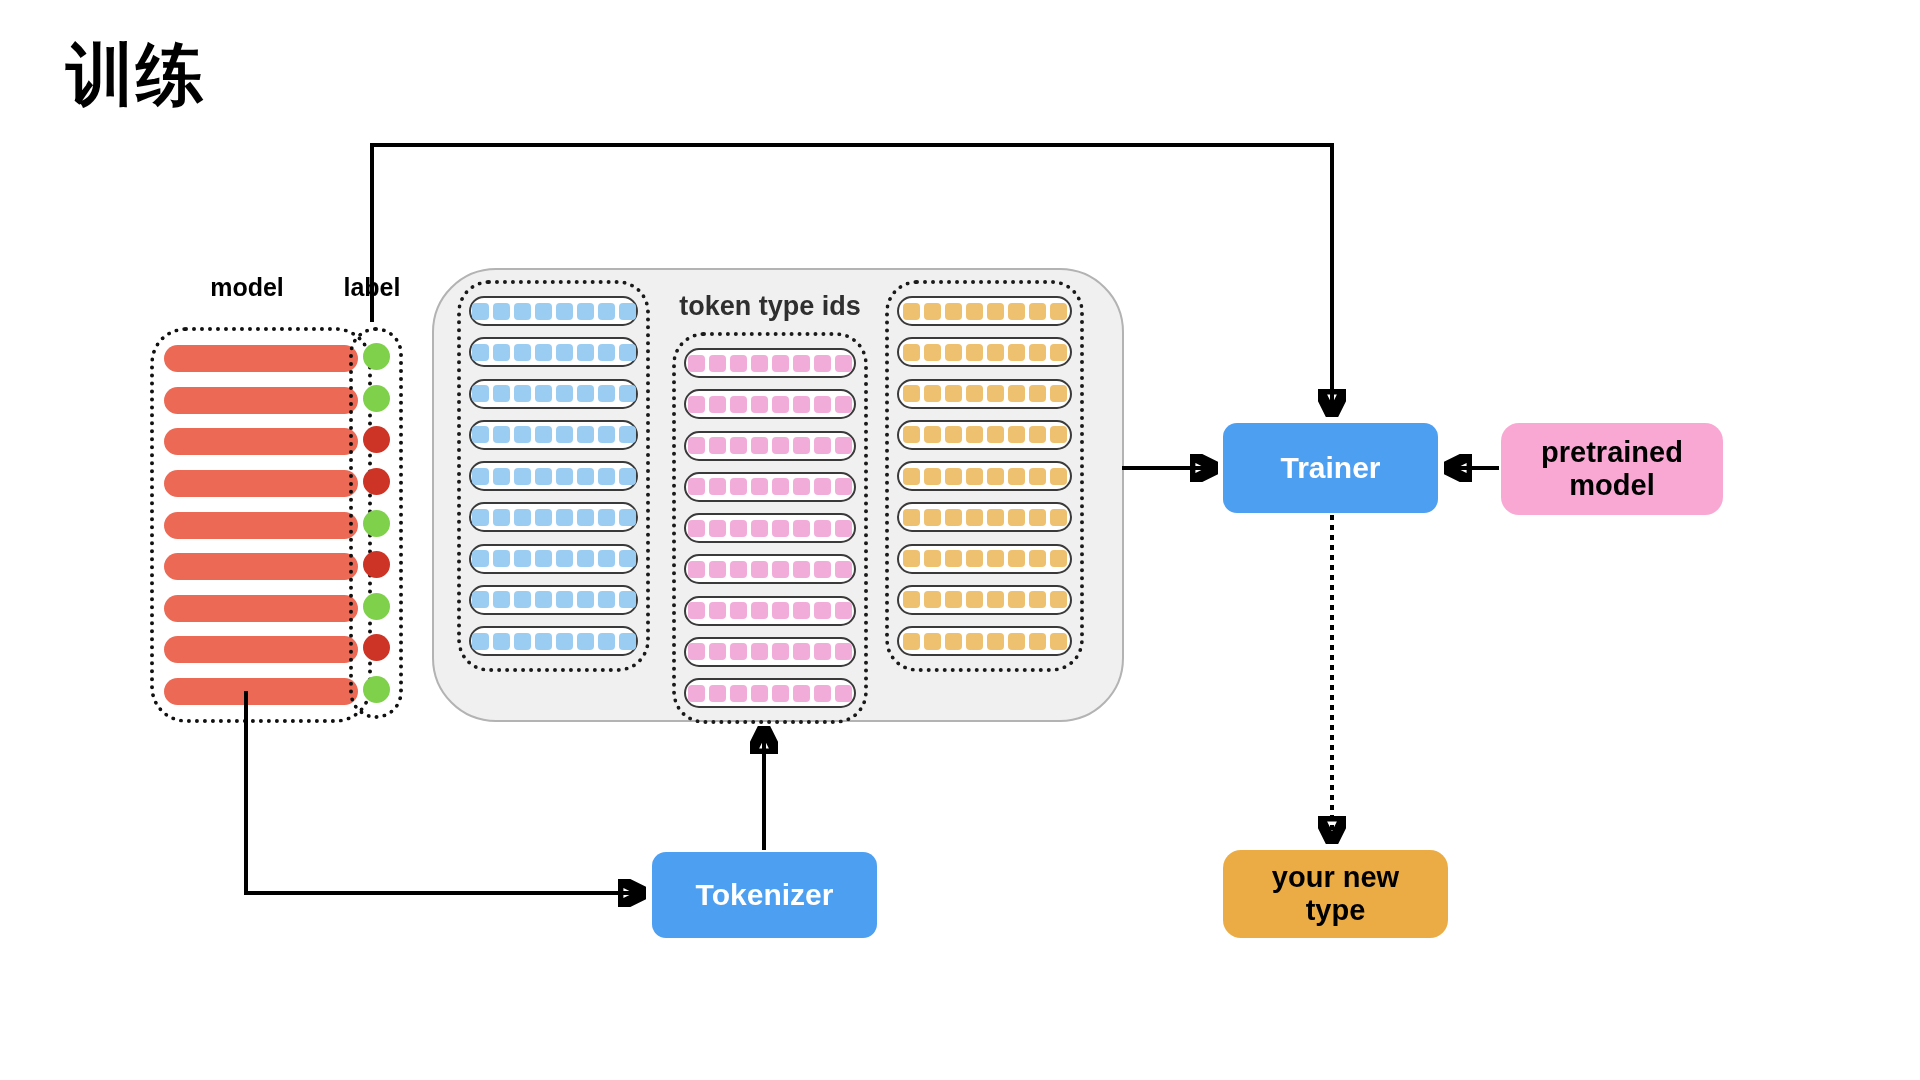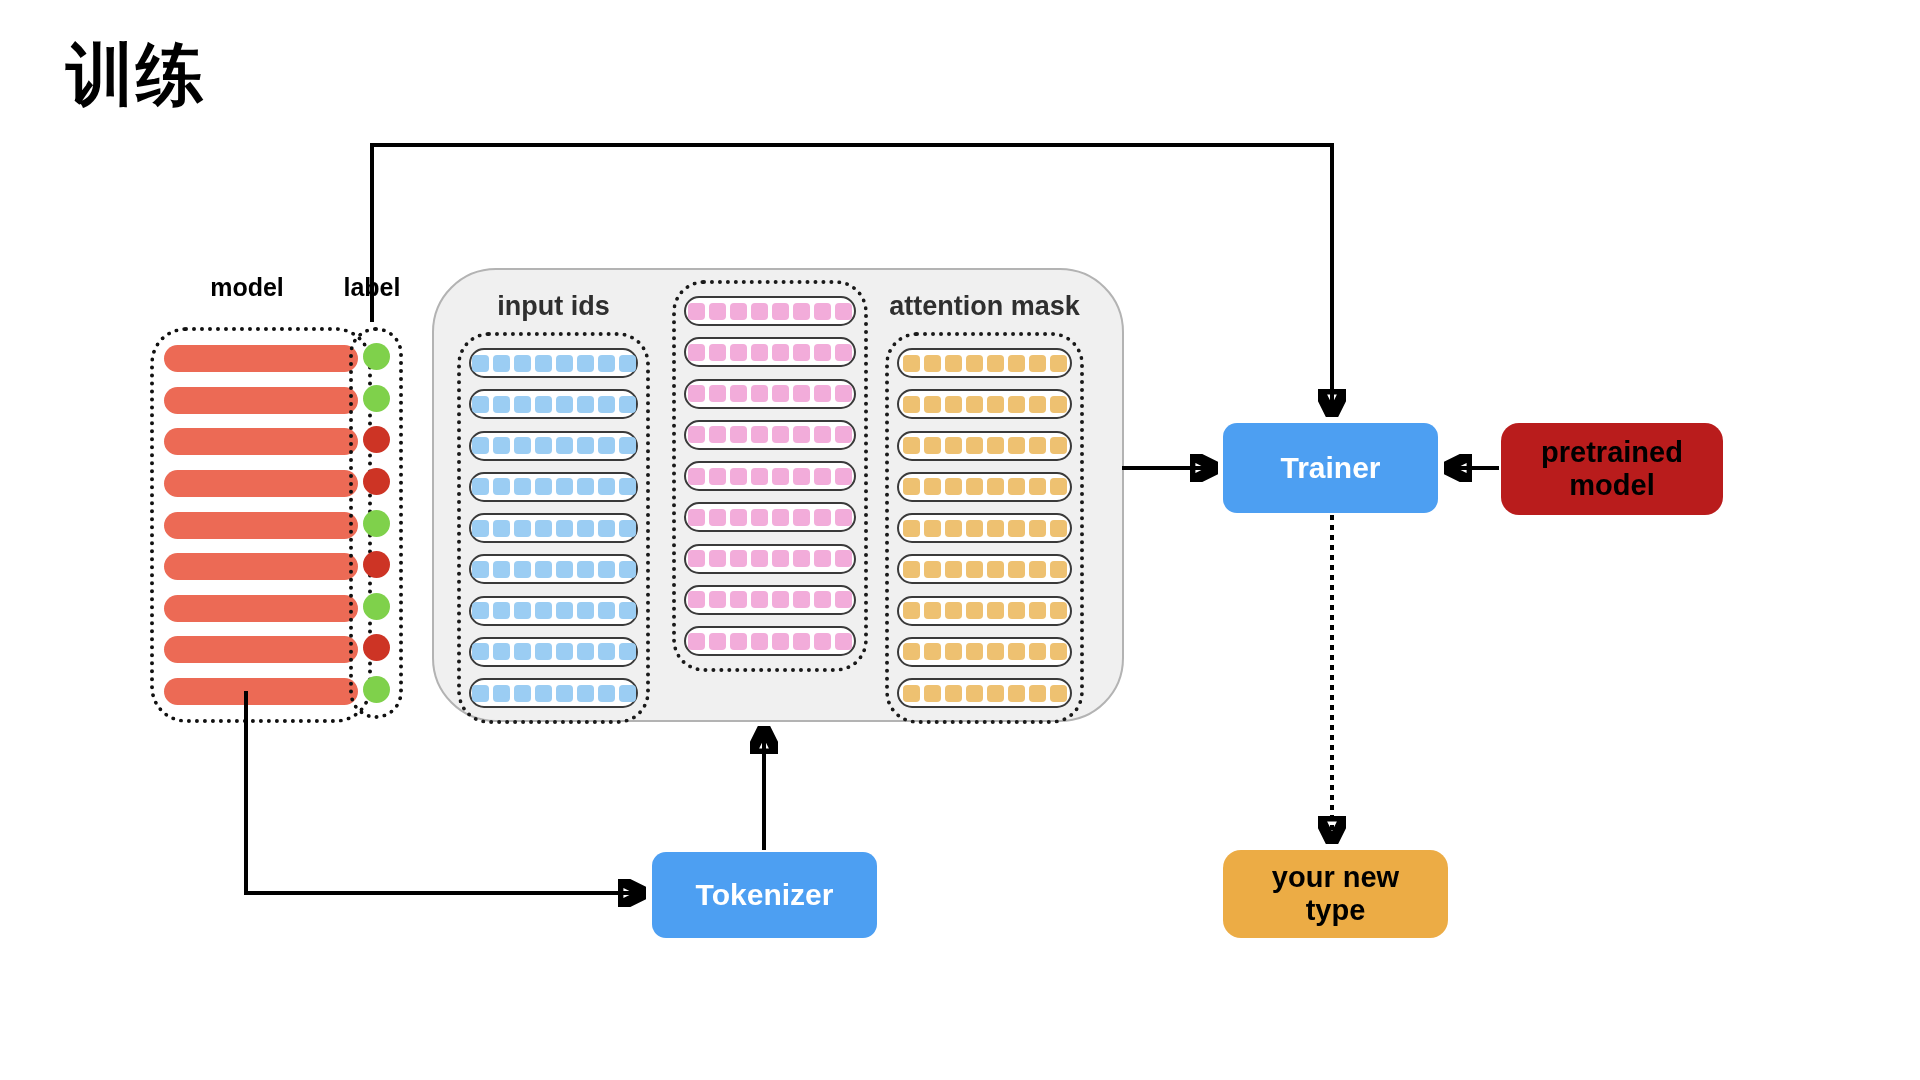--- a/index.html
+++ b/index.html
@@ -110,21 +110,20 @@
     <div class="dot" style="background: rgb(127, 209, 75);"></div>
     <div class="dot" style="background: rgb(205, 52, 37);"></div>
     <div class="dot" style="background: rgb(127, 209, 75);"></div>
     <div class="dot" style="background: rgb(205, 52, 37);"></div>
     <div class="dot" style="background: rgb(127, 209, 75);"></div>
   </div>
 
 <div id="batch-panel" class="abs" style="background: rgb(240, 240, 240);">
   <div id="batch-columns">
       <div class="col">
-        <div class="col-header">input ids</div>
         <div class="col-box">
           <div class="pill">
             <div class="sq" style="background: rgb(155, 205, 243);"></div>
             <div class="sq" style="background: rgb(155, 205, 243);"></div>
             <div class="sq" style="background: rgb(155, 205, 243);"></div>
             <div class="sq" style="background: rgb(155, 205, 243);"></div>
             <div class="sq" style="background: rgb(155, 205, 243);"></div>
             <div class="sq" style="background: rgb(155, 205, 243);"></div>
             <div class="sq" style="background: rgb(155, 205, 243);"></div>
             <div class="sq" style="background: rgb(155, 205, 243);"></div>
@@ -201,121 +200,121 @@
           </div>
           <div class="pill">
             <div class="sq" style="background: rgb(155, 205, 243);"></div>
             <div class="sq" style="background: rgb(155, 205, 243);"></div>
             <div class="sq" style="background: rgb(155, 205, 243);"></div>
             <div class="sq" style="background: rgb(155, 205, 243);"></div>
             <div class="sq" style="background: rgb(155, 205, 243);"></div>
             <div class="sq" style="background: rgb(155, 205, 243);"></div>
             <div class="sq" style="background: rgb(155, 205, 243);"></div>
             <div class="sq" style="background: rgb(155, 205, 243);"></div>
+          </div>
+        </div>
+      </div>
+      <div class="col">
+        <div class="col-header">token type ids</div>
+        <div class="col-box">
+          <div class="pill">
+            <div class="sq" style="background: rgb(242, 172, 218);"></div>
+            <div class="sq" style="background: rgb(242, 172, 218);"></div>
+            <div class="sq" style="background: rgb(242, 172, 218);"></div>
+            <div class="sq" style="background: rgb(242, 172, 218);"></div>
+            <div class="sq" style="background: rgb(242, 172, 218);"></div>
+            <div class="sq" style="background: rgb(242, 172, 218);"></div>
+            <div class="sq" style="background: rgb(242, 172, 218);"></div>
+            <div class="sq" style="background: rgb(242, 172, 218);"></div>
+          </div>
+          <div class="pill">
+            <div class="sq" style="background: rgb(242, 172, 218);"></div>
+            <div class="sq" style="background: rgb(242, 172, 218);"></div>
+            <div class="sq" style="background: rgb(242, 172, 218);"></div>
+            <div class="sq" style="background: rgb(242, 172, 218);"></div>
+            <div class="sq" style="background: rgb(242, 172, 218);"></div>
+            <div class="sq" style="background: rgb(242, 172, 218);"></div>
+            <div class="sq" style="background: rgb(242, 172, 218);"></div>
+            <div class="sq" style="background: rgb(242, 172, 218);"></div>
+          </div>
+          <div class="pill">
+            <div class="sq" style="background: rgb(242, 172, 218);"></div>
+            <div class="sq" style="background: rgb(242, 172, 218);"></div>
+            <div class="sq" style="background: rgb(242, 172, 218);"></div>
+            <div class="sq" style="background: rgb(242, 172, 218);"></div>
+            <div class="sq" style="background: rgb(242, 172, 218);"></div>
+            <div class="sq" style="background: rgb(242, 172, 218);"></div>
+            <div class="sq" style="background: rgb(242, 172, 218);"></div>
+            <div class="sq" style="background: rgb(242, 172, 218);"></div>
+          </div>
+          <div class="pill">
+            <div class="sq" style="background: rgb(242, 172, 218);"></div>
+            <div class="sq" style="background: rgb(242, 172, 218);"></div>
+            <div class="sq" style="background: rgb(242, 172, 218);"></div>
+            <div class="sq" style="background: rgb(242, 172, 218);"></div>
+            <div class="sq" style="background: rgb(242, 172, 218);"></div>
+            <div class="sq" style="background: rgb(242, 172, 218);"></div>
+            <div class="sq" style="background: rgb(242, 172, 218);"></div>
+            <div class="sq" style="background: rgb(242, 172, 218);"></div>
+          </div>
+          <div class="pill">
+            <div class="sq" style="background: rgb(242, 172, 218);"></div>
+            <div class="sq" style="background: rgb(242, 172, 218);"></div>
+            <div class="sq" style="background: rgb(242, 172, 218);"></div>
+            <div class="sq" style="background: rgb(242, 172, 218);"></div>
+            <div class="sq" style="background: rgb(242, 172, 218);"></div>
+            <div class="sq" style="background: rgb(242, 172, 218);"></div>
+            <div class="sq" style="background: rgb(242, 172, 218);"></div>
+            <div class="sq" style="background: rgb(242, 172, 218);"></div>
+          </div>
+          <div class="pill">
+            <div class="sq" style="background: rgb(242, 172, 218);"></div>
+            <div class="sq" style="background: rgb(242, 172, 218);"></div>
+            <div class="sq" style="background: rgb(242, 172, 218);"></div>
+            <div class="sq" style="background: rgb(242, 172, 218);"></div>
+            <div class="sq" style="background: rgb(242, 172, 218);"></div>
+            <div class="sq" style="background: rgb(242, 172, 218);"></div>
+            <div class="sq" style="background: rgb(242, 172, 218);"></div>
+            <div class="sq" style="background: rgb(242, 172, 218);"></div>
+          </div>
+          <div class="pill">
+            <div class="sq" style="background: rgb(242, 172, 218);"></div>
+            <div class="sq" style="background: rgb(242, 172, 218);"></div>
+            <div class="sq" style="background: rgb(242, 172, 218);"></div>
+            <div class="sq" style="background: rgb(242, 172, 218);"></div>
+            <div class="sq" style="background: rgb(242, 172, 218);"></div>
+            <div class="sq" style="background: rgb(242, 172, 218);"></div>
+            <div class="sq" style="background: rgb(242, 172, 218);"></div>
+            <div class="sq" style="background: rgb(242, 172, 218);"></div>
+          </div>
+          <div class="pill">
+            <div class="sq" style="background: rgb(242, 172, 218);"></div>
+            <div class="sq" style="background: rgb(242, 172, 218);"></div>
+            <div class="sq" style="background: rgb(242, 172, 218);"></div>
+            <div class="sq" style="background: rgb(242, 172, 218);"></div>
+            <div class="sq" style="background: rgb(242, 172, 218);"></div>
+            <div class="sq" style="background: rgb(242, 172, 218);"></div>
+            <div class="sq" style="background: rgb(242, 172, 218);"></div>
+            <div class="sq" style="background: rgb(242, 172, 218);"></div>
+          </div>
+          <div class="pill">
+            <div class="sq" style="background: rgb(242, 172, 218);"></div>
+            <div class="sq" style="background: rgb(242, 172, 218);"></div>
+            <div class="sq" style="background: rgb(242, 172, 218);"></div>
+            <div class="sq" style="background: rgb(242, 172, 218);"></div>
+            <div class="sq" style="background: rgb(242, 172, 218);"></div>
+            <div class="sq" style="background: rgb(242, 172, 218);"></div>
+            <div class="sq" style="background: rgb(242, 172, 218);"></div>
+            <div class="sq" style="background: rgb(242, 172, 218);"></div>
           </div>
         </div>
       </div>
       <div class="col">
         <div class="col-box">
           <div class="pill">
-            <div class="sq" style="background: rgb(242, 172, 218);"></div>
-            <div class="sq" style="background: rgb(242, 172, 218);"></div>
-            <div class="sq" style="background: rgb(242, 172, 218);"></div>
-            <div class="sq" style="background: rgb(242, 172, 218);"></div>
-            <div class="sq" style="background: rgb(242, 172, 218);"></div>
-            <div class="sq" style="background: rgb(242, 172, 218);"></div>
-            <div class="sq" style="background: rgb(242, 172, 218);"></div>
-            <div class="sq" style="background: rgb(242, 172, 218);"></div>
-          </div>
-          <div class="pill">
-            <div class="sq" style="background: rgb(242, 172, 218);"></div>
-            <div class="sq" style="background: rgb(242, 172, 218);"></div>
-            <div class="sq" style="background: rgb(242, 172, 218);"></div>
-            <div class="sq" style="background: rgb(242, 172, 218);"></div>
-            <div class="sq" style="background: rgb(242, 172, 218);"></div>
-            <div class="sq" style="background: rgb(242, 172, 218);"></div>
-            <div class="sq" style="background: rgb(242, 172, 218);"></div>
-            <div class="sq" style="background: rgb(242, 172, 218);"></div>
-          </div>
-          <div class="pill">
-            <div class="sq" style="background: rgb(242, 172, 218);"></div>
-            <div class="sq" style="background: rgb(242, 172, 218);"></div>
-            <div class="sq" style="background: rgb(242, 172, 218);"></div>
-            <div class="sq" style="background: rgb(242, 172, 218);"></div>
-            <div class="sq" style="background: rgb(242, 172, 218);"></div>
-            <div class="sq" style="background: rgb(242, 172, 218);"></div>
-            <div class="sq" style="background: rgb(242, 172, 218);"></div>
-            <div class="sq" style="background: rgb(242, 172, 218);"></div>
-          </div>
-          <div class="pill">
-            <div class="sq" style="background: rgb(242, 172, 218);"></div>
-            <div class="sq" style="background: rgb(242, 172, 218);"></div>
-            <div class="sq" style="background: rgb(242, 172, 218);"></div>
-            <div class="sq" style="background: rgb(242, 172, 218);"></div>
-            <div class="sq" style="background: rgb(242, 172, 218);"></div>
-            <div class="sq" style="background: rgb(242, 172, 218);"></div>
-            <div class="sq" style="background: rgb(242, 172, 218);"></div>
-            <div class="sq" style="background: rgb(242, 172, 218);"></div>
-          </div>
-          <div class="pill">
-            <div class="sq" style="background: rgb(242, 172, 218);"></div>
-            <div class="sq" style="background: rgb(242, 172, 218);"></div>
-            <div class="sq" style="background: rgb(242, 172, 218);"></div>
-            <div class="sq" style="background: rgb(242, 172, 218);"></div>
-            <div class="sq" style="background: rgb(242, 172, 218);"></div>
-            <div class="sq" style="background: rgb(242, 172, 218);"></div>
-            <div class="sq" style="background: rgb(242, 172, 218);"></div>
-            <div class="sq" style="background: rgb(242, 172, 218);"></div>
-          </div>
-          <div class="pill">
-            <div class="sq" style="background: rgb(242, 172, 218);"></div>
-            <div class="sq" style="background: rgb(242, 172, 218);"></div>
-            <div class="sq" style="background: rgb(242, 172, 218);"></div>
-            <div class="sq" style="background: rgb(242, 172, 218);"></div>
-            <div class="sq" style="background: rgb(242, 172, 218);"></div>
-            <div class="sq" style="background: rgb(242, 172, 218);"></div>
-            <div class="sq" style="background: rgb(242, 172, 218);"></div>
-            <div class="sq" style="background: rgb(242, 172, 218);"></div>
-          </div>
-          <div class="pill">
-            <div class="sq" style="background: rgb(242, 172, 218);"></div>
-            <div class="sq" style="background: rgb(242, 172, 218);"></div>
-            <div class="sq" style="background: rgb(242, 172, 218);"></div>
-            <div class="sq" style="background: rgb(242, 172, 218);"></div>
-            <div class="sq" style="background: rgb(242, 172, 218);"></div>
-            <div class="sq" style="background: rgb(242, 172, 218);"></div>
-            <div class="sq" style="background: rgb(242, 172, 218);"></div>
-            <div class="sq" style="background: rgb(242, 172, 218);"></div>
-          </div>
-          <div class="pill">
-            <div class="sq" style="background: rgb(242, 172, 218);"></div>
-            <div class="sq" style="background: rgb(242, 172, 218);"></div>
-            <div class="sq" style="background: rgb(242, 172, 218);"></div>
-            <div class="sq" style="background: rgb(242, 172, 218);"></div>
-            <div class="sq" style="background: rgb(242, 172, 218);"></div>
-            <div class="sq" style="background: rgb(242, 172, 218);"></div>
-            <div class="sq" style="background: rgb(242, 172, 218);"></div>
-            <div class="sq" style="background: rgb(242, 172, 218);"></div>
-          </div>
-          <div class="pill">
-            <div class="sq" style="background: rgb(242, 172, 218);"></div>
-            <div class="sq" style="background: rgb(242, 172, 218);"></div>
-            <div class="sq" style="background: rgb(242, 172, 218);"></div>
-            <div class="sq" style="background: rgb(242, 172, 218);"></div>
-            <div class="sq" style="background: rgb(242, 172, 218);"></div>
-            <div class="sq" style="background: rgb(242, 172, 218);"></div>
-            <div class="sq" style="background: rgb(242, 172, 218);"></div>
-            <div class="sq" style="background: rgb(242, 172, 218);"></div>
-          </div>
-        </div>
-      </div>
-      <div class="col">
-        <div class="col-header">attention mask</div>
-        <div class="col-box">
-          <div class="pill">
             <div class="sq" style="background: rgb(238, 193, 113);"></div>
             <div class="sq" style="background: rgb(238, 193, 113);"></div>
             <div class="sq" style="background: rgb(238, 193, 113);"></div>
             <div class="sq" style="background: rgb(238, 193, 113);"></div>
             <div class="sq" style="background: rgb(238, 193, 113);"></div>
             <div class="sq" style="background: rgb(238, 193, 113);"></div>
             <div class="sq" style="background: rgb(238, 193, 113);"></div>
             <div class="sq" style="background: rgb(238, 193, 113);"></div>
           </div>
           <div class="pill">
@@ -399,21 +398,21 @@
             <div class="sq" style="background: rgb(238, 193, 113);"></div>
           </div>
         </div>
       </div>
     </div>
 </div>
 
 <div id="trainer-node" class="abs node node-process" style="background: rgb(77, 159, 242);">
   <span>Trainer</span>
 </div>
-<div id="pretrained-node" class="abs node node-model" style="background: #b91c1c;">
+<div id="pretrained-node" class="abs node node-model" style="background: #f9a8d4;">
   <span>pretrained model</span>
 </div>
 <div id="tokenizer-node" class="abs node node-process" style="background: rgb(77, 159, 242);">
   <span>Tokenizer</span>
 </div>
 <div id="new-model-node" class="abs node node-model" style="background: rgb(236, 172, 69);">
   <span>your new type</span>
 </div>
 
 <svg id="arrows" viewBox="0 0 1920 1080" xmlns="http://www.w3.org/2000/svg">

